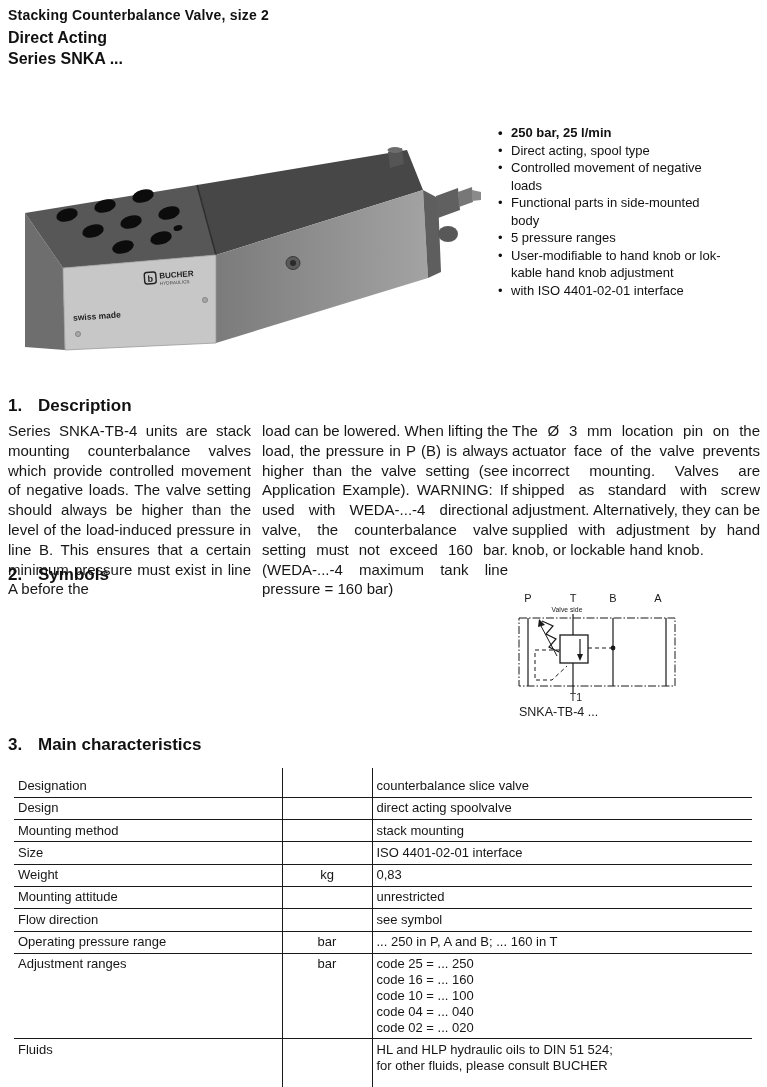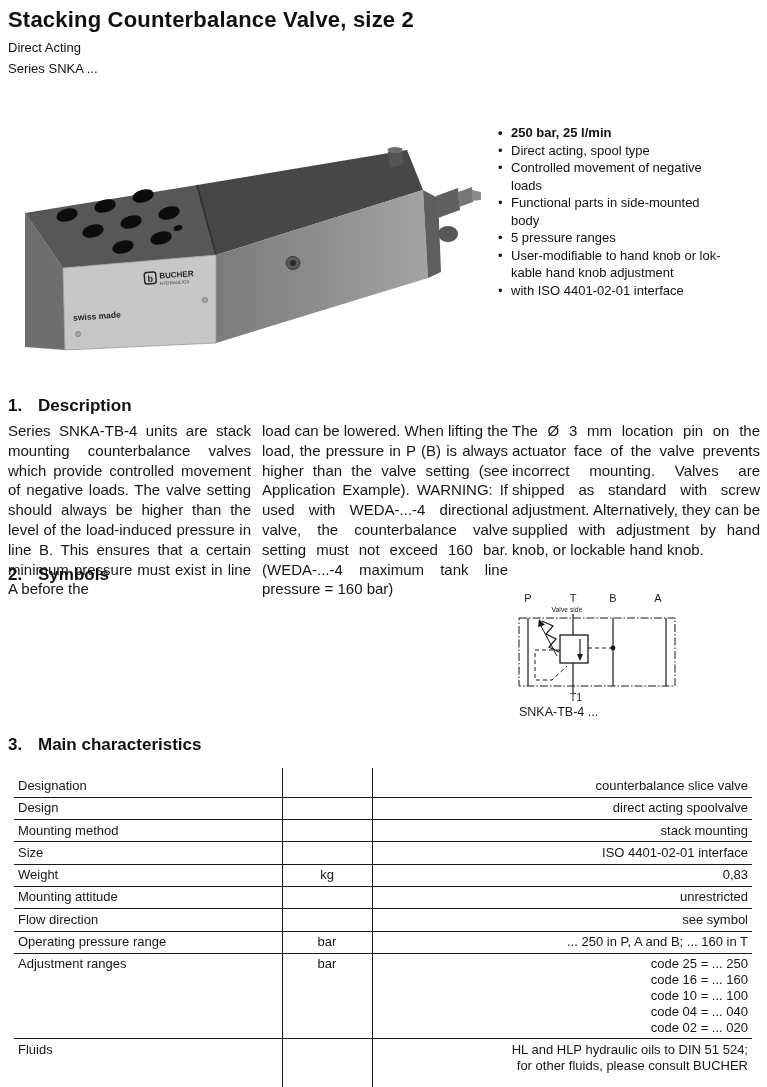--- a/index.html
+++ b/index.html
@@ -5,22 +5,22 @@
   * { margin:0; padding:0; box-sizing:border-box; }
   html,body { background:#ffffff; }
   body {
     width:767px; height:1087px; position:relative; overflow:hidden;
     font-family:"Liberation Sans", sans-serif; color:#111;
   }
   .abs { position:absolute; }
 
   
   .header { left:8px; top:7px; width:600px; }
-  .title { font-size:22px; font-weight:bold; letter-spacing:.2px; margin-bottom:4px; }
-  .subtitle { font-size:13px; font-weight:normal; line-height:21px; }
+  .title { font-size:14px; font-weight:bold; letter-spacing:.2px; margin-bottom:4px; }
+  .subtitle { font-size:16px; font-weight:bold; line-height:21px; }
 
   
   .features { left:497px; top:124px; width:268px; list-style:none; }
   .features li {
     position:relative; padding-left:14px; font-size:13px; line-height:17.5px;
     white-space:pre-line;
   }
   .features li.bold { font-weight:bold; }
   .features .dot { position:absolute; left:1px; top:0; font-size:13px; }
 
@@ -36,21 +36,21 @@
   
   .char-table { left:14px; top:768px; width:738px; border-collapse:collapse; table-layout:fixed; }
   .char-table col.c1 { width:268px; }
   .char-table col.c2 { width:90px; }
   .char-table col.c3 { width:380px; }
   .char-table td {
     border-bottom:1px solid #1a1a1a; vertical-align:top;
     font-size:13px; line-height:15.8px; padding:2.5px 4px 3px 4px; color:#161616;
   }
   .char-table td.unit { border-left:1px solid #1a1a1a; text-align:center; }
-  .char-table td.value { border-left:1px solid #1a1a1a; text-align:right; white-space:pre-line; }
+  .char-table td.value { border-left:1px solid #1a1a1a; white-space:pre-line; }
   .char-table tr:first-child td { padding-top:10px;margin-left:32px; }
   .char-table tr:last-child td { border-bottom:none; padding-bottom:24px; }
 
   svg text { font-family:"Liberation Sans", sans-serif; }
 </style>
 </head>
 <body>
 
 <div class="abs header">
   <div class="title">Stacking Counterbalance Valve, size 2</div>

